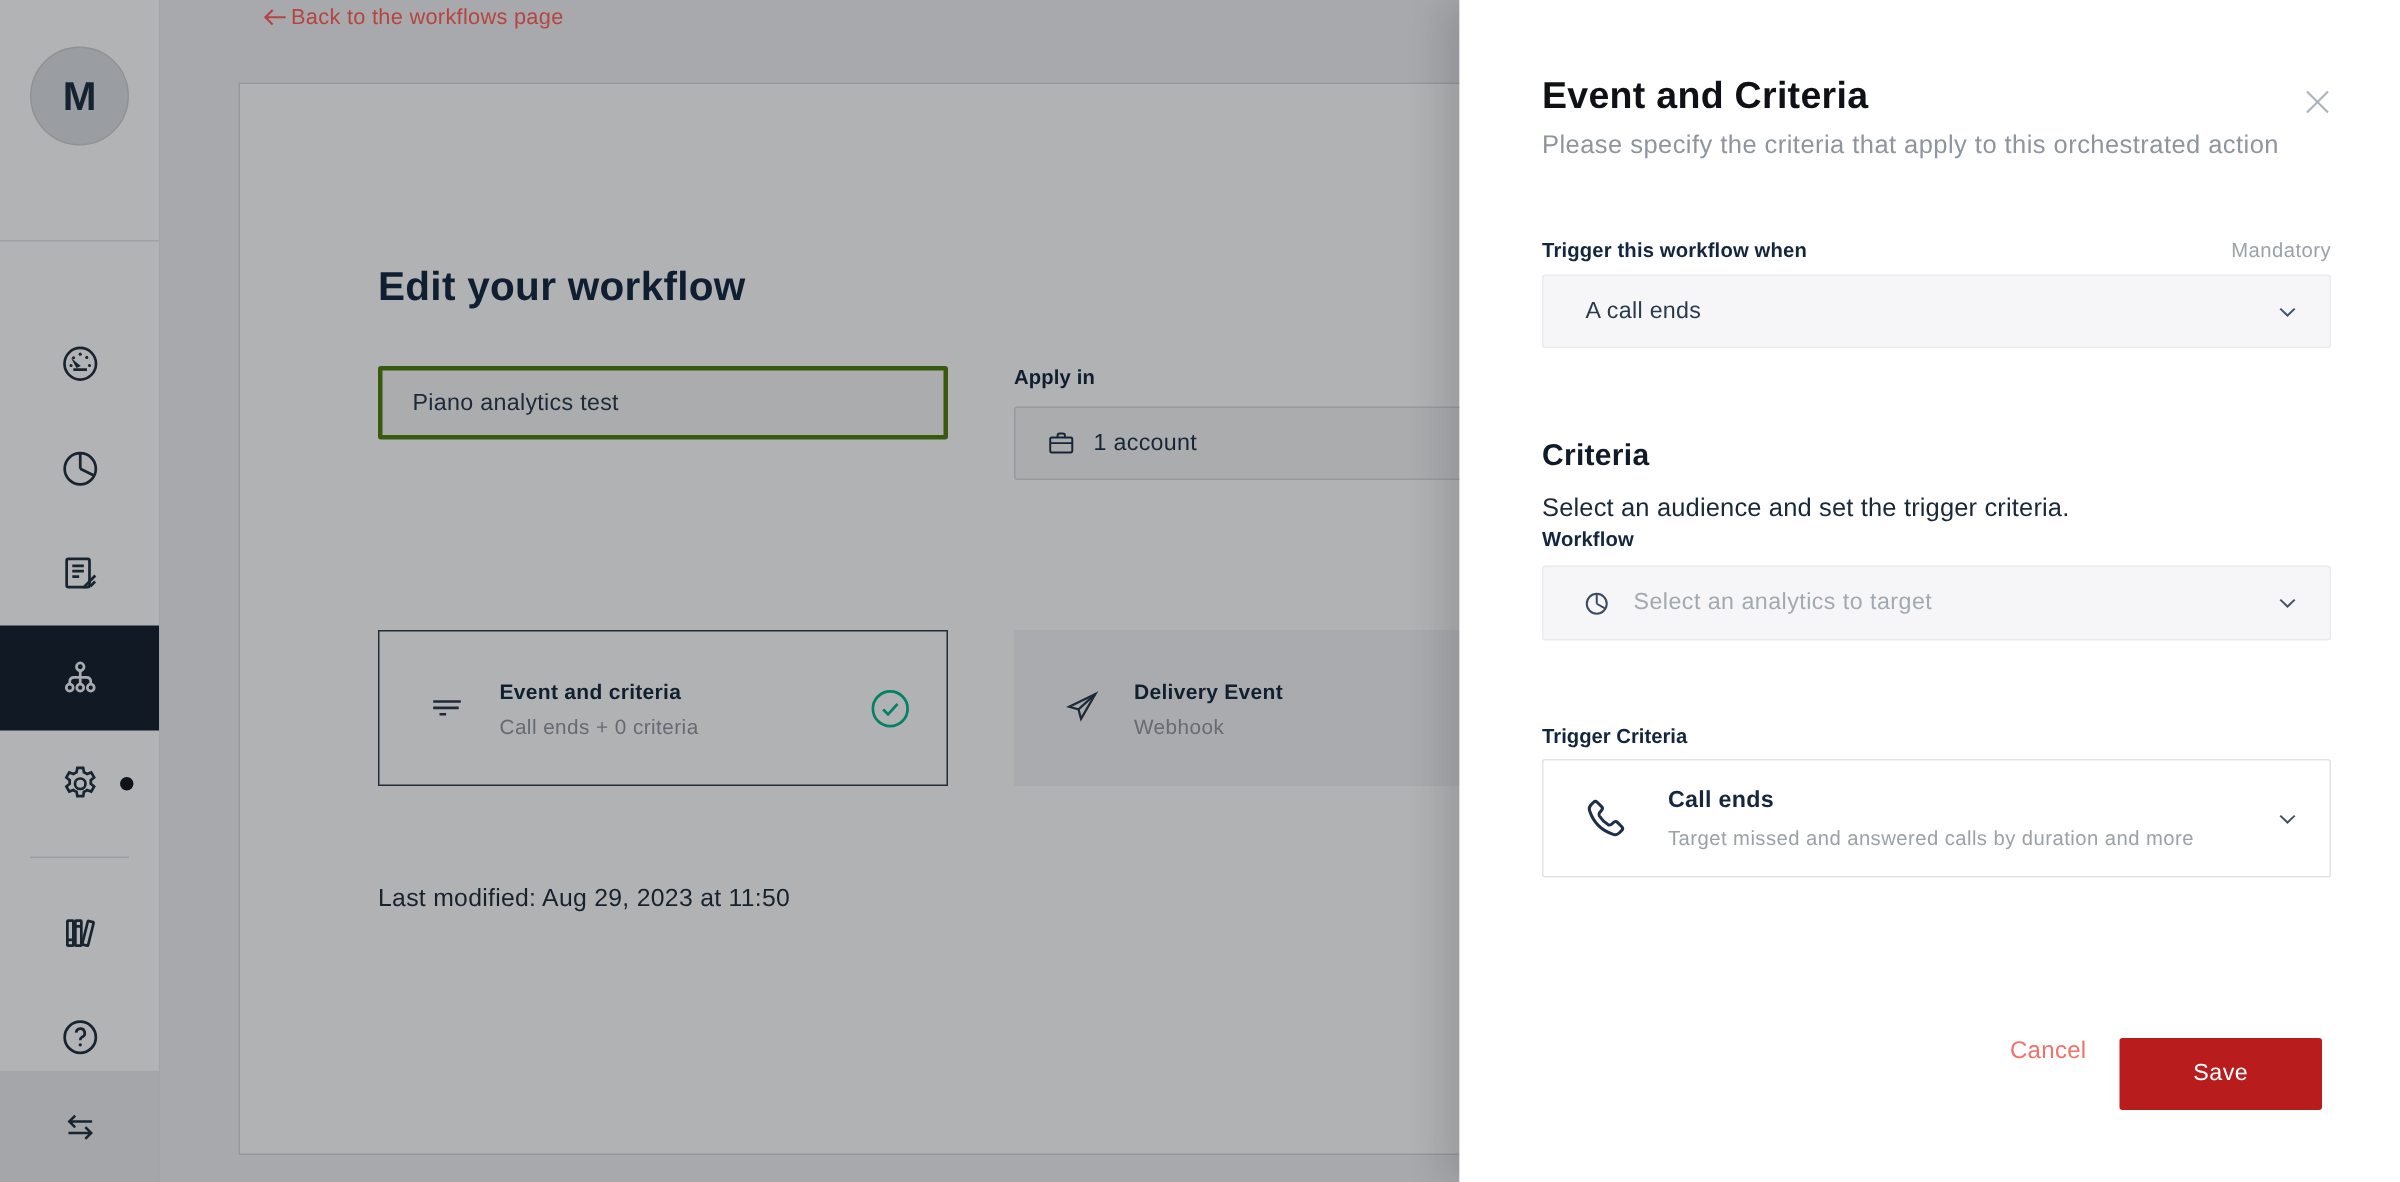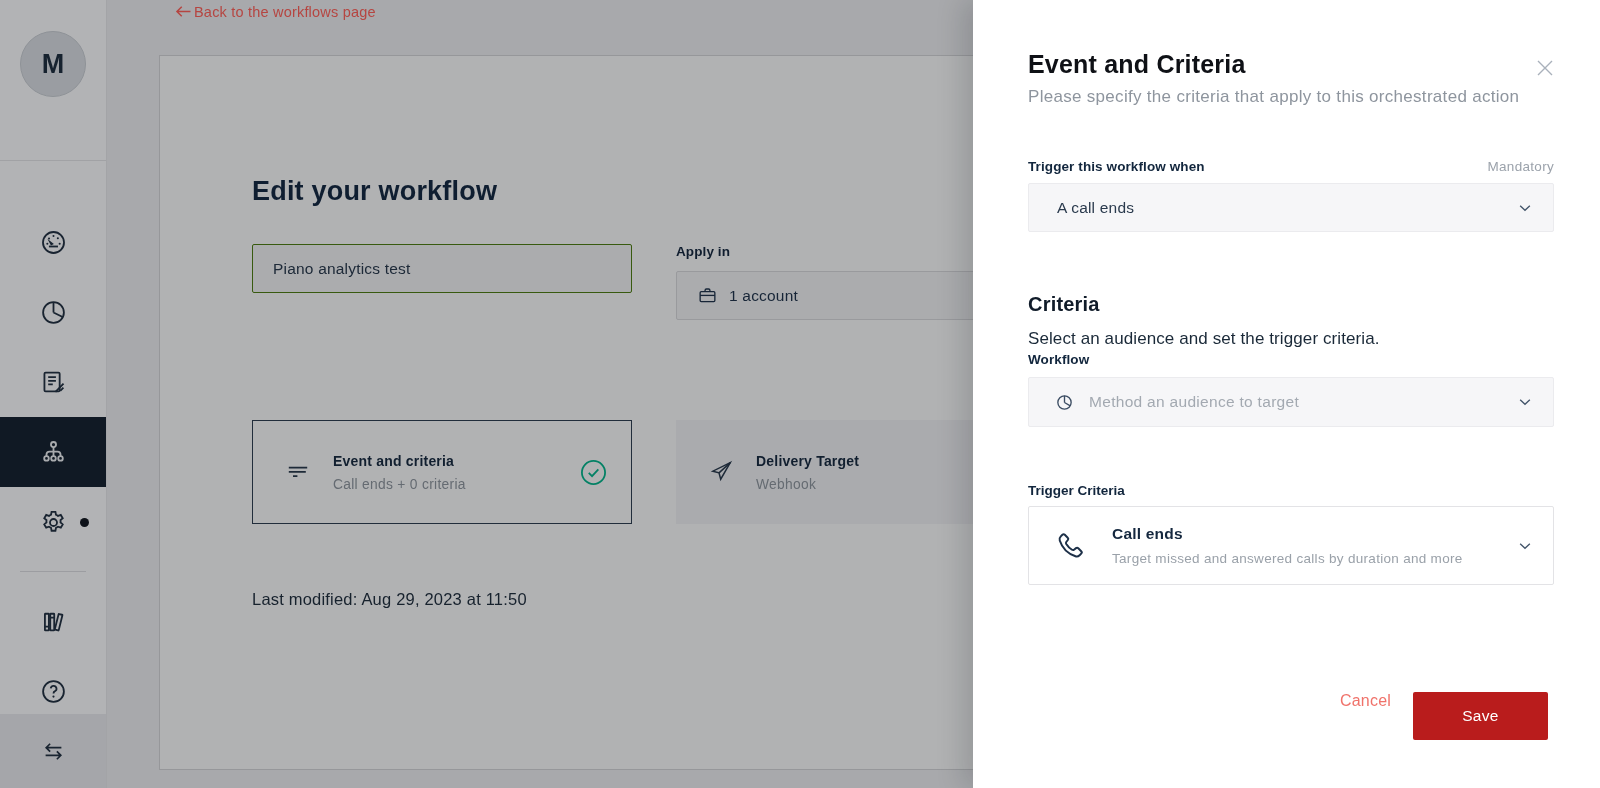--- a/index.html
+++ b/index.html
@@ -32,21 +32,21 @@
   .back-link { position:absolute; top:1px; left:66px; display:flex; align-items:center; gap:0;
                color:#ff5e57; font-size:14.5px; font-weight:500; letter-spacing:.2px; cursor:pointer; }
   .back-link svg { width:21px; height:21px; }
 
   .workcard { position:absolute; left:52px; top:55px; right:-30px; bottom:18px;
               background:#f9f9fa; border:1px solid #d3d3d6; }
   .workcard h1 { position:absolute; left:92px; top:120px; font-size:27px; font-weight:700; color:#12263f; letter-spacing:.2px; }
   .fgroup { position:absolute; top:188px; width:380px; }
   .fgroup.g1 { left:92px; } .fgroup.g2 { left:516px; }
   .flabel { font-size:13.5px; font-weight:700; color:#13253c; letter-spacing:.1px; margin-bottom:12px; display:block; }
-  .text-input { width:380px; height:49px; background:#f1f1f3; border:1px solid #4d7c0f; border-radius:2px;
+  .text-input { width:380px; height:49px; background:#f1f1f3; border:3px solid #4d7c0f; border-radius:2px;
                 padding:0 20px; font-size:15.5px; color:#27374a; letter-spacing:.2px;
                 font-family:"Liberation Sans","DejaVu Sans",sans-serif; }
   .account-field { width:380px; height:49px; background:#f1f1f3; border:1px solid #d7d7da; border-radius:2px;
                    display:flex; align-items:center; gap:11px; padding:0 20px; cursor:pointer; }
   .account-field svg { width:21px; height:21px; color:#1d3048; }
   .account-field span { font-size:15.5px; color:#1d3048; font-weight:500; letter-spacing:.2px; }
 
   .tile { position:absolute; top:364px; width:380px; height:104px; display:flex; align-items:center;
           padding:0 24px 0 33px; cursor:pointer; }
   .tile.t1 { left:92px; border:1.5px solid #2b3b4e; background:#f9f9fa; }
@@ -248,21 +248,21 @@
         </div>
 
         <div class="tile t2">
           <span class="tile-icon">
             <svg viewBox="0 0 24 24" fill="none" stroke="currentColor" stroke-width="1.5">
               <path d="M21.3 3.6 L3.8 12.2 l6.2 1.7 1.7 6.3 z"></path>
               <path d="M10 13.9 L21.3 3.6"></path>
             </svg>
           </span>
           <span class="tile-text">
-            <span class="tile-title">Delivery Target</span>
+            <span class="tile-title">Delivery Event</span>
             <span class="tile-sub">Webhook</span>
           </span>
         </div>
 
         <div class="last-modified">Last modified: Aug 29, 2023 at 11:50</div>
       </div>
     </div>
 
     <div class="dim-overlay"></div>
   </div>
@@ -294,21 +294,21 @@
     <h3 class="criteria-h">Criteria</h3>
     <p class="criteria-d">Select an audience and set the trigger criteria.</p>
     <div class="aud-label field-label">Workflow</div>
     <div class="select aud">
       <span class="aud-icon">
         <svg viewBox="0 0 24 24" fill="none" stroke="currentColor" stroke-width="1.7" width="19" height="19">
           <circle cx="12" cy="12" r="8.4"></circle>
           <path d="M12 12 V3.6 M12 12 l7.3 4.2"></path>
         </svg>
       </span>
-      <span class="placeholder">Method an audience to target</span>
+      <span class="placeholder">Select an analytics to target</span>
       <span class="chevron">
         <svg viewBox="0 0 24 24" fill="none" stroke="currentColor" stroke-width="1.6" width="20" height="20">
           <path d="M6.2 9.3 L12 14.8 L17.8 9.3"></path>
         </svg>
       </span>
     </div>
 
     <div class="tc-label">Trigger Criteria</div>
     <div class="tc-card">
       <span class="tc-icon">

